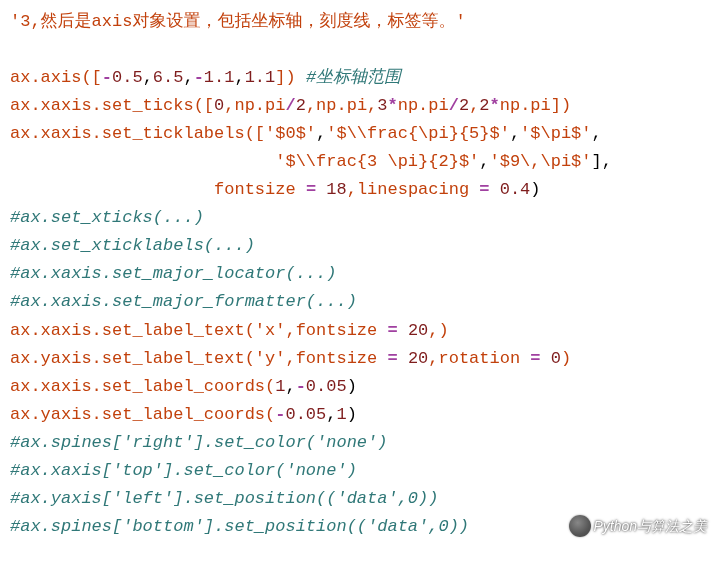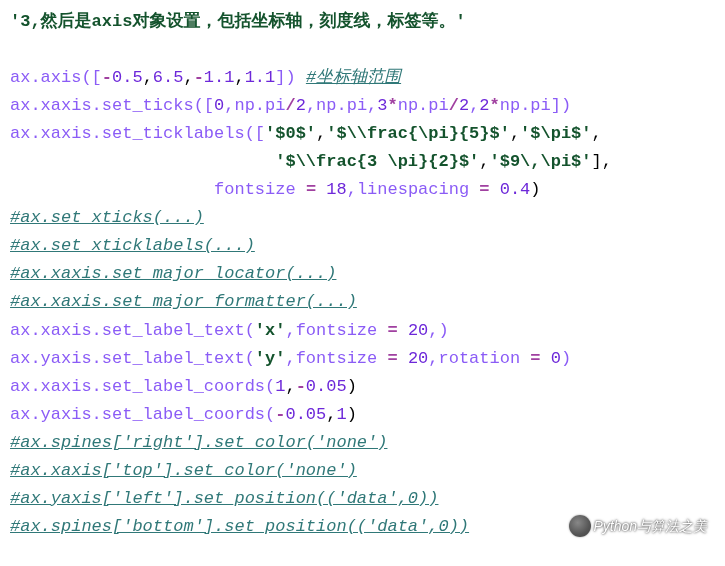--- a/index.html
+++ b/index.html
@@ -14,26 +14,26 @@
       font-family: "Courier New", monospace;
       font-size: 17px;
       line-height: 1.65;
       padding: 8px 10px;
       position: relative;
       overflow: hidden;
     }
     .code-line {
       white-space: pre;
     }
-    .str { color: #14532d; font-weight: bold; }
-    .num { color: #6d28d9; }
+    .str { color: #c2410c; }
+    .num { color: #7f1d1d; }
     .op { color: #a040a0; font-weight: bold; }
-    .id { color: #8b5cf6; }
+    .id { color: #c2410c; }
     .punct { color: #000000; }
-    .comment { color: #307878; font-style: italic; text-decoration: underline; }
+    .comment { color: #307878; font-style: italic; }
     .blank { height: 1.65em; }
     .watermark {
       position: absolute;
       bottom: 28px;
       right: 18px;
       display: flex;
       align-items: center;
       gap: 2px;
       color: #ffffff;
       font-family: "Microsoft YaHei", sans-serif;

